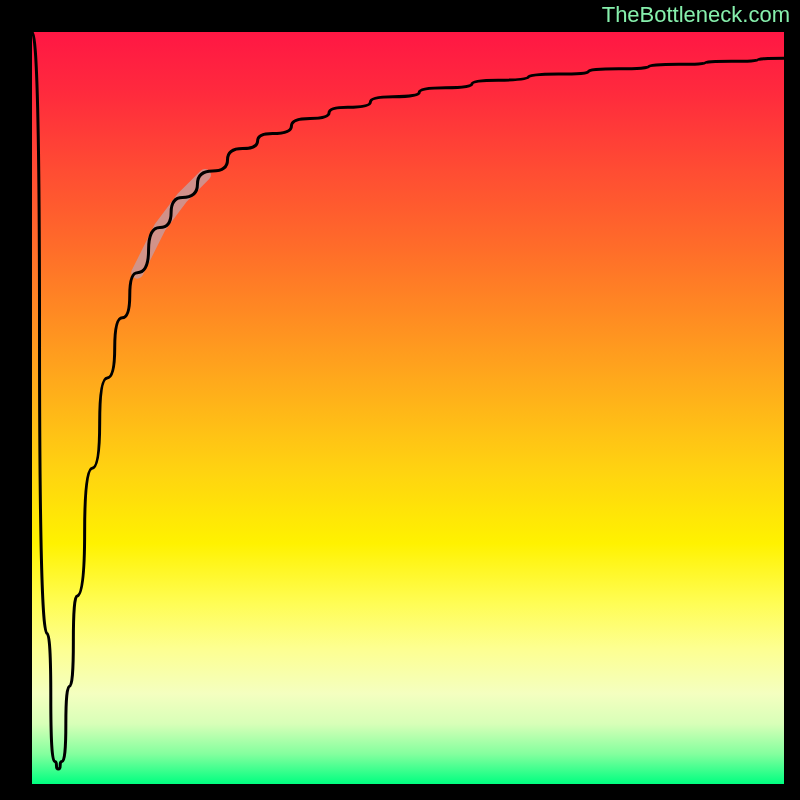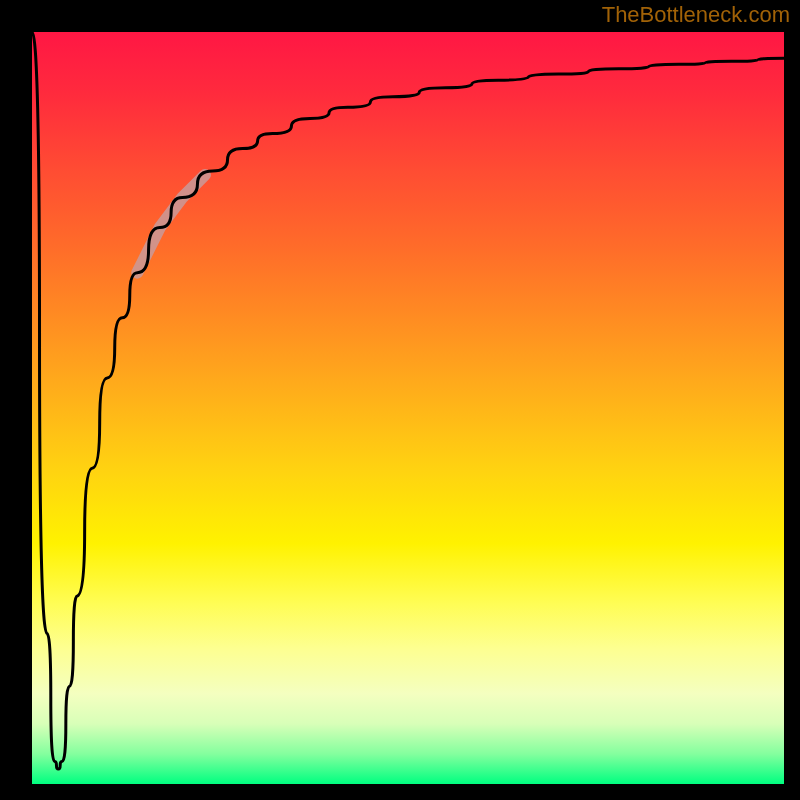--- a/index.html
+++ b/index.html
@@ -8,21 +8,21 @@
     height: 800px;
     background: #000;
     position: relative;
     font-family: Arial, Helvetica, sans-serif;
     overflow: hidden;
   }
   .attribution {
     position: absolute;
     top: 2px;
     right: 10px;
-    color: #a16207;
+    color: #86efac;
     font-size: 22px;
     z-index: 10;
   }
   .plot-area {
     position: absolute;
     left: 32px;
     top: 32px;
     width: 752px;
     height: 752px;
     background: linear-gradient(to bottom,

